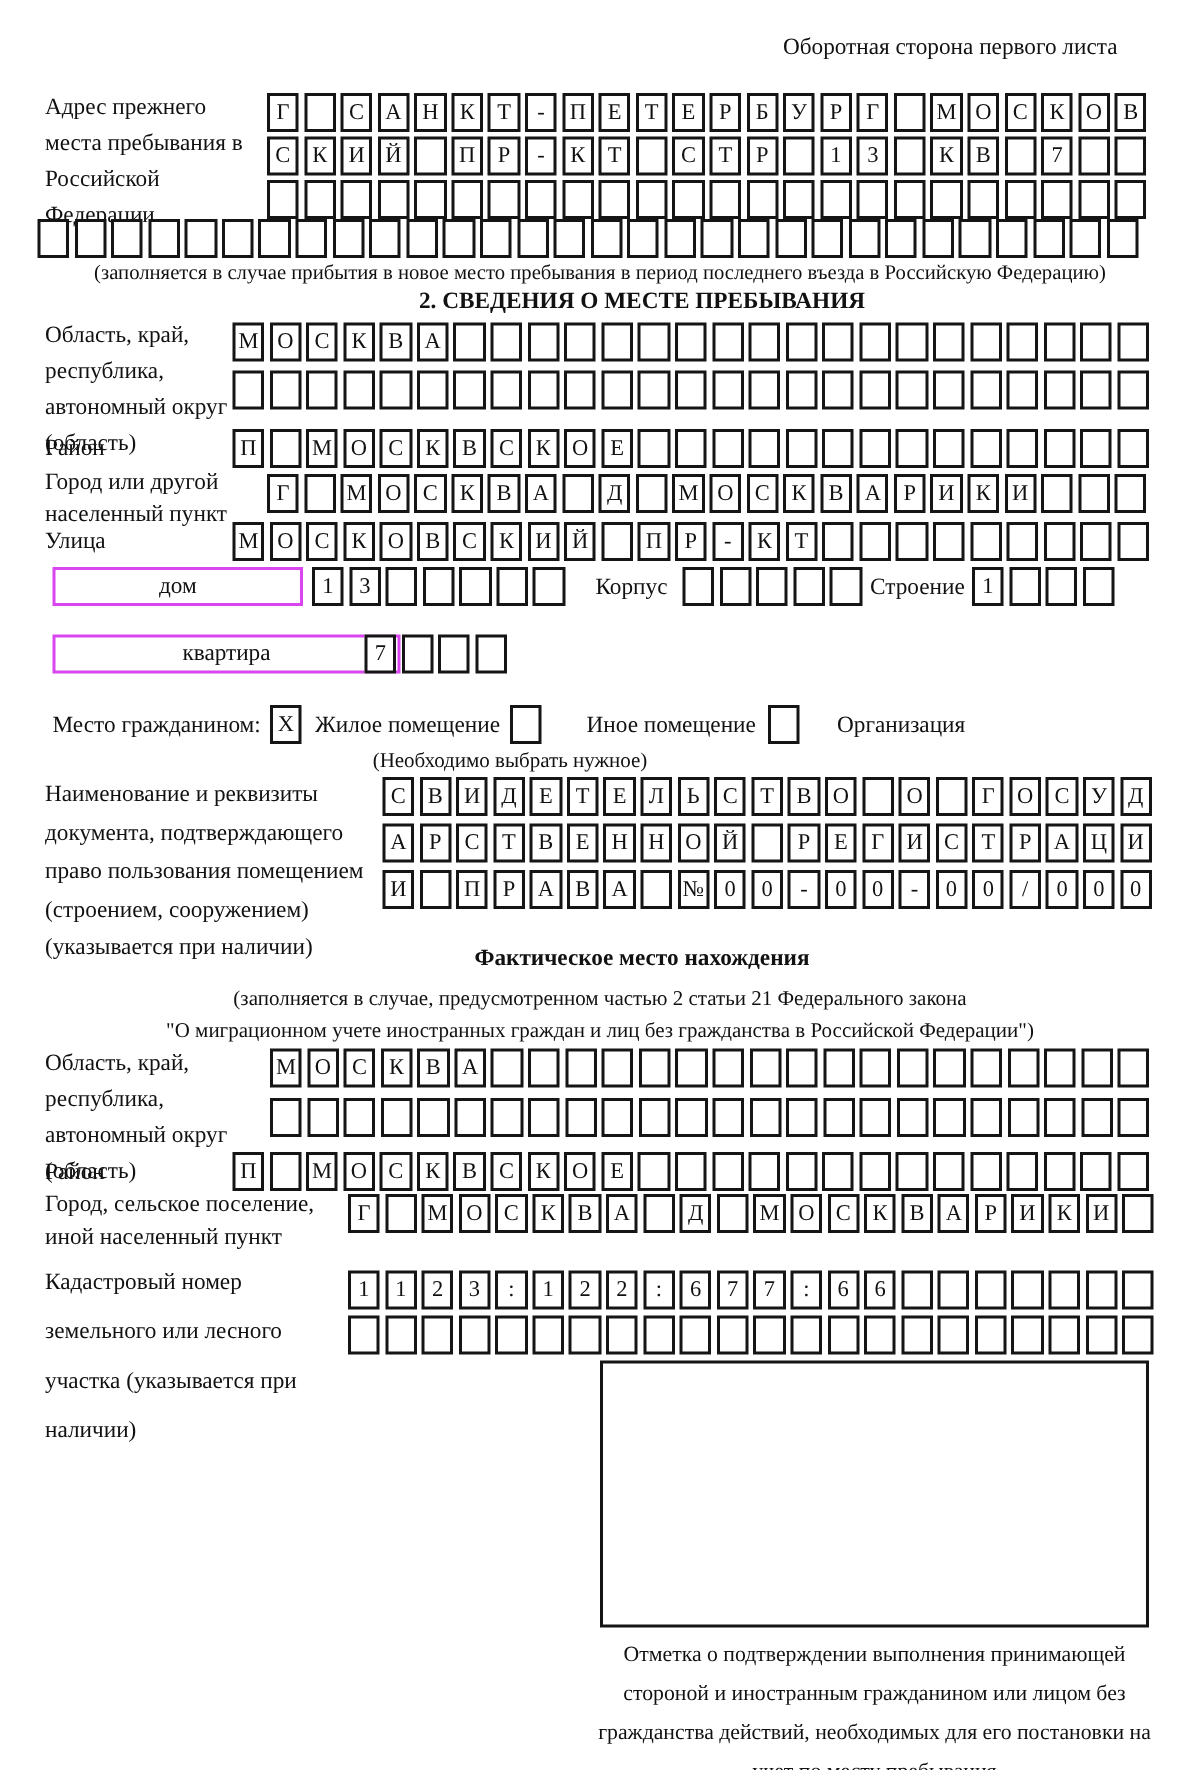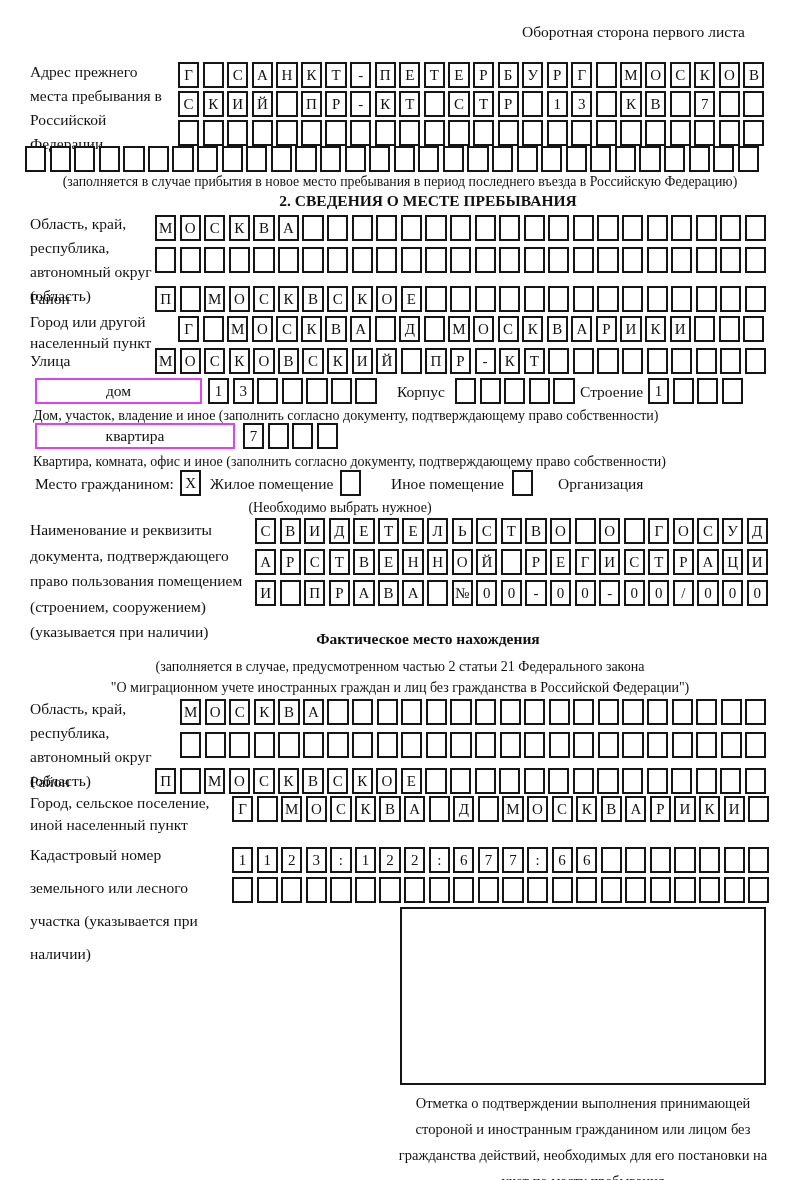--- a/index.html
+++ b/index.html
@@ -308,30 +308,28 @@
       <div class="cell"></div>
       <div class="cell"></div>
     </div>
   <div class="abs label" style="left:580px;top:380px;">Строение</div>
   <div class="boxrow" style="left:648px;top:378px;">
       <div class="cell">1</div>
       <div class="cell"></div>
       <div class="cell"></div>
       <div class="cell"></div>
     </div>
-  <div class="abs small" style="left:33px;top:406px;font-size:14px;">Дом, участок, владение и иное (заполнить согласно документу, подтверждающему право собственности)</div>
-
-  <div class="widebox" style="left:35px;top:423px;width:200px;font-family:Liberation Serif, serif;">квартира</div>
+
+  <div class="widebox" style="left:35px;top:423px;width:232px;font-family:Liberation Serif, serif;">квартира</div>
   <div class="boxrow" style="left:243px;top:423px;">
       <div class="cell">7</div>
       <div class="cell"></div>
       <div class="cell"></div>
       <div class="cell"></div>
     </div>
-  <div class="abs small" style="left:33px;top:452px;font-size:14px;">Квартира, комната, офис и иное (заполнить согласно документу, подтверждающему право собственности)</div>
 
   <div class="abs label" style="left:35px;top:472px;">Место гражданином:</div>
   <div class="boxrow" style="left:180px;top:470px;">
       <div class="cell">X</div>
     </div>
   <div class="abs label" style="left:210px;top:472px;">Жилое помещение</div>
   <div class="boxrow" style="left:340px;top:470px;">
       <div class="cell"></div>
     </div>
   <div class="abs label" style="left:375px;top:472px;margin-left:16px;">Иное помещение</div>

